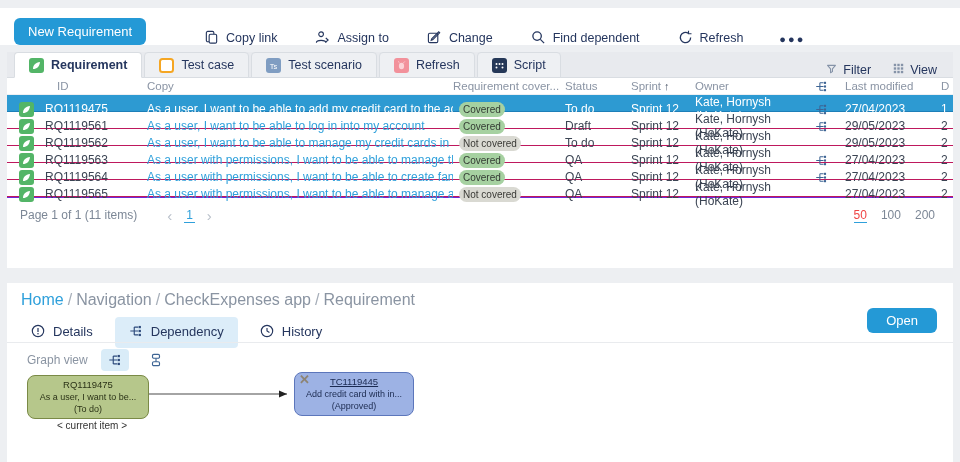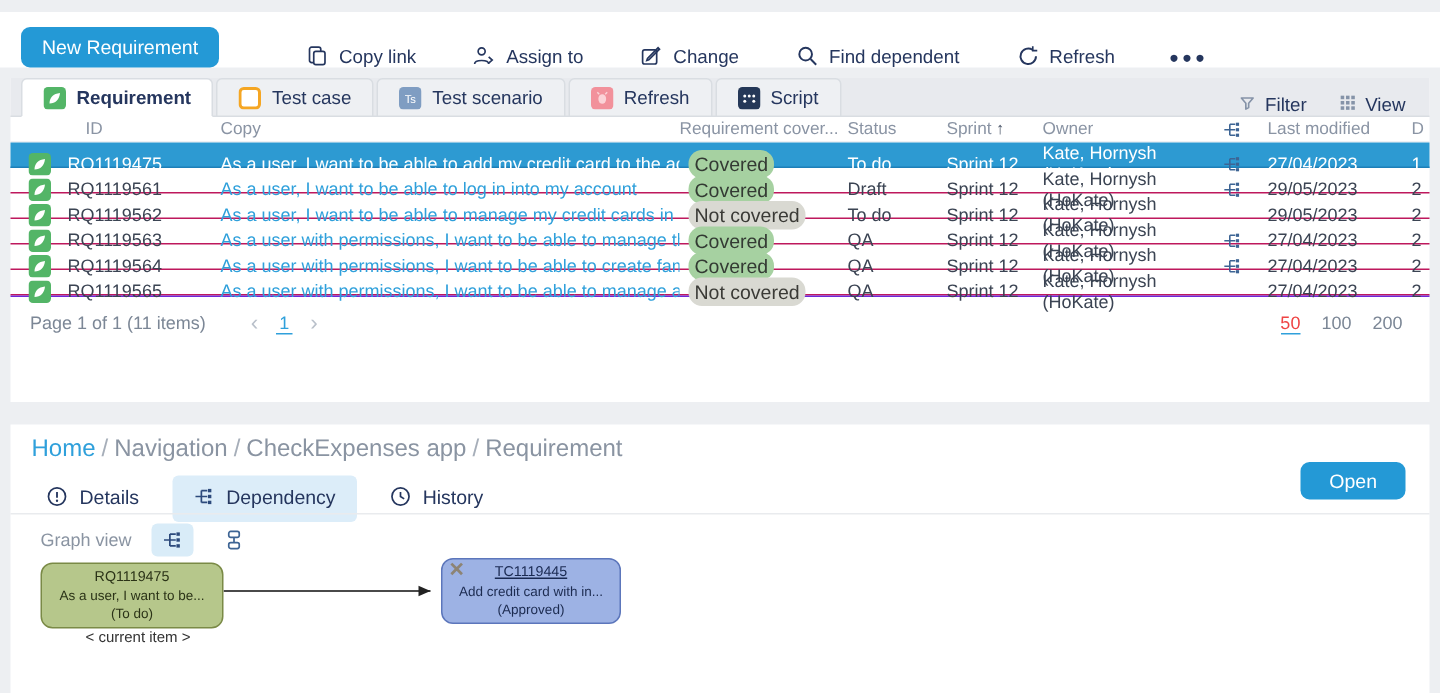--- a/index.html
+++ b/index.html
@@ -36,21 +36,21 @@
       align-items:center; height:17px; padding-left:12px; }
   .thead { color:#8a94a4; font-size:11.5px; border-bottom:1px solid #eef0f3; }
   .thead .h-id { padding-left:14px; }
   .thead .h-name { padding-left:4px; }
   .h-sprint { display:flex; gap:3px; align-items:center; }
   .sortarrow { color:#4a5568; font-size:11px; }
   .trow { font-size:12px; color:#3b4453; border-bottom:1px solid #be185d; cursor:pointer; }
   .c-id { padding-left:2px; }
   .c-name { color:#2fa0db; padding-left:4px; white-space:nowrap; overflow:hidden; }
   .c-icon svg { display:block; }
-  .pill { display:inline-block; font-size:13px; border-radius:9px; padding:2px 4px;
+  .pill { display:inline-block; font-size:10px; border-radius:9px; padding:2px 4px;
           margin-left:6px; color:#333a33; }
   .pill.covered { background:#a6d1a1; }
   .pill.notcovered { background:#d9d9d2; color:#3a3a36; }
   .c-dep svg, .h-dep svg { display:block; }
   .trow.selected { background:#2d9ad2; border-bottom:1px solid #1d7fb8; color:#fff; }
   .trow.selected .c-name, .trow.selected .c-id { color:#fff; }
 
   .pager-bar { display:flex; align-items:center; height:35px; border-top:1px solid #6d28d9;
                padding:0 18px 0 13px; font-size:12px; color:#7c8796; }
   .pager-nav { display:flex; align-items:center; gap:12px; margin-left:30px; }

